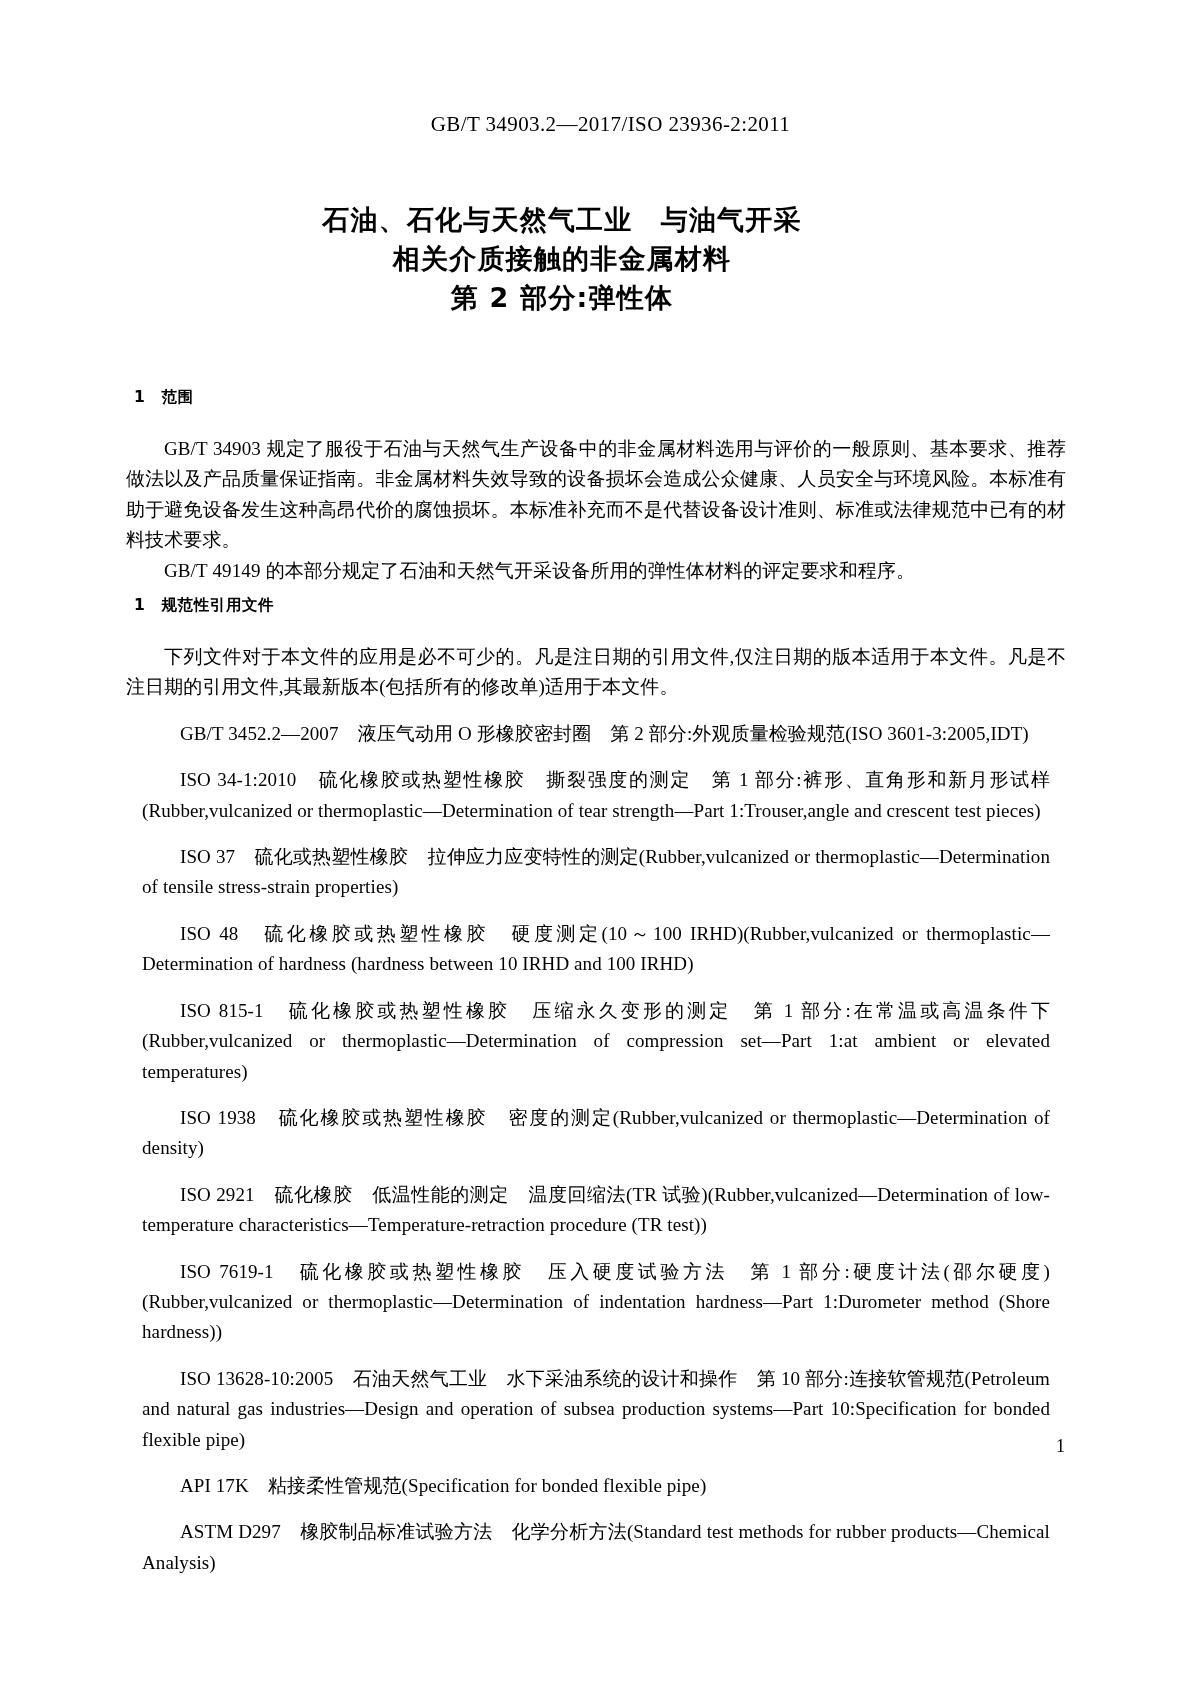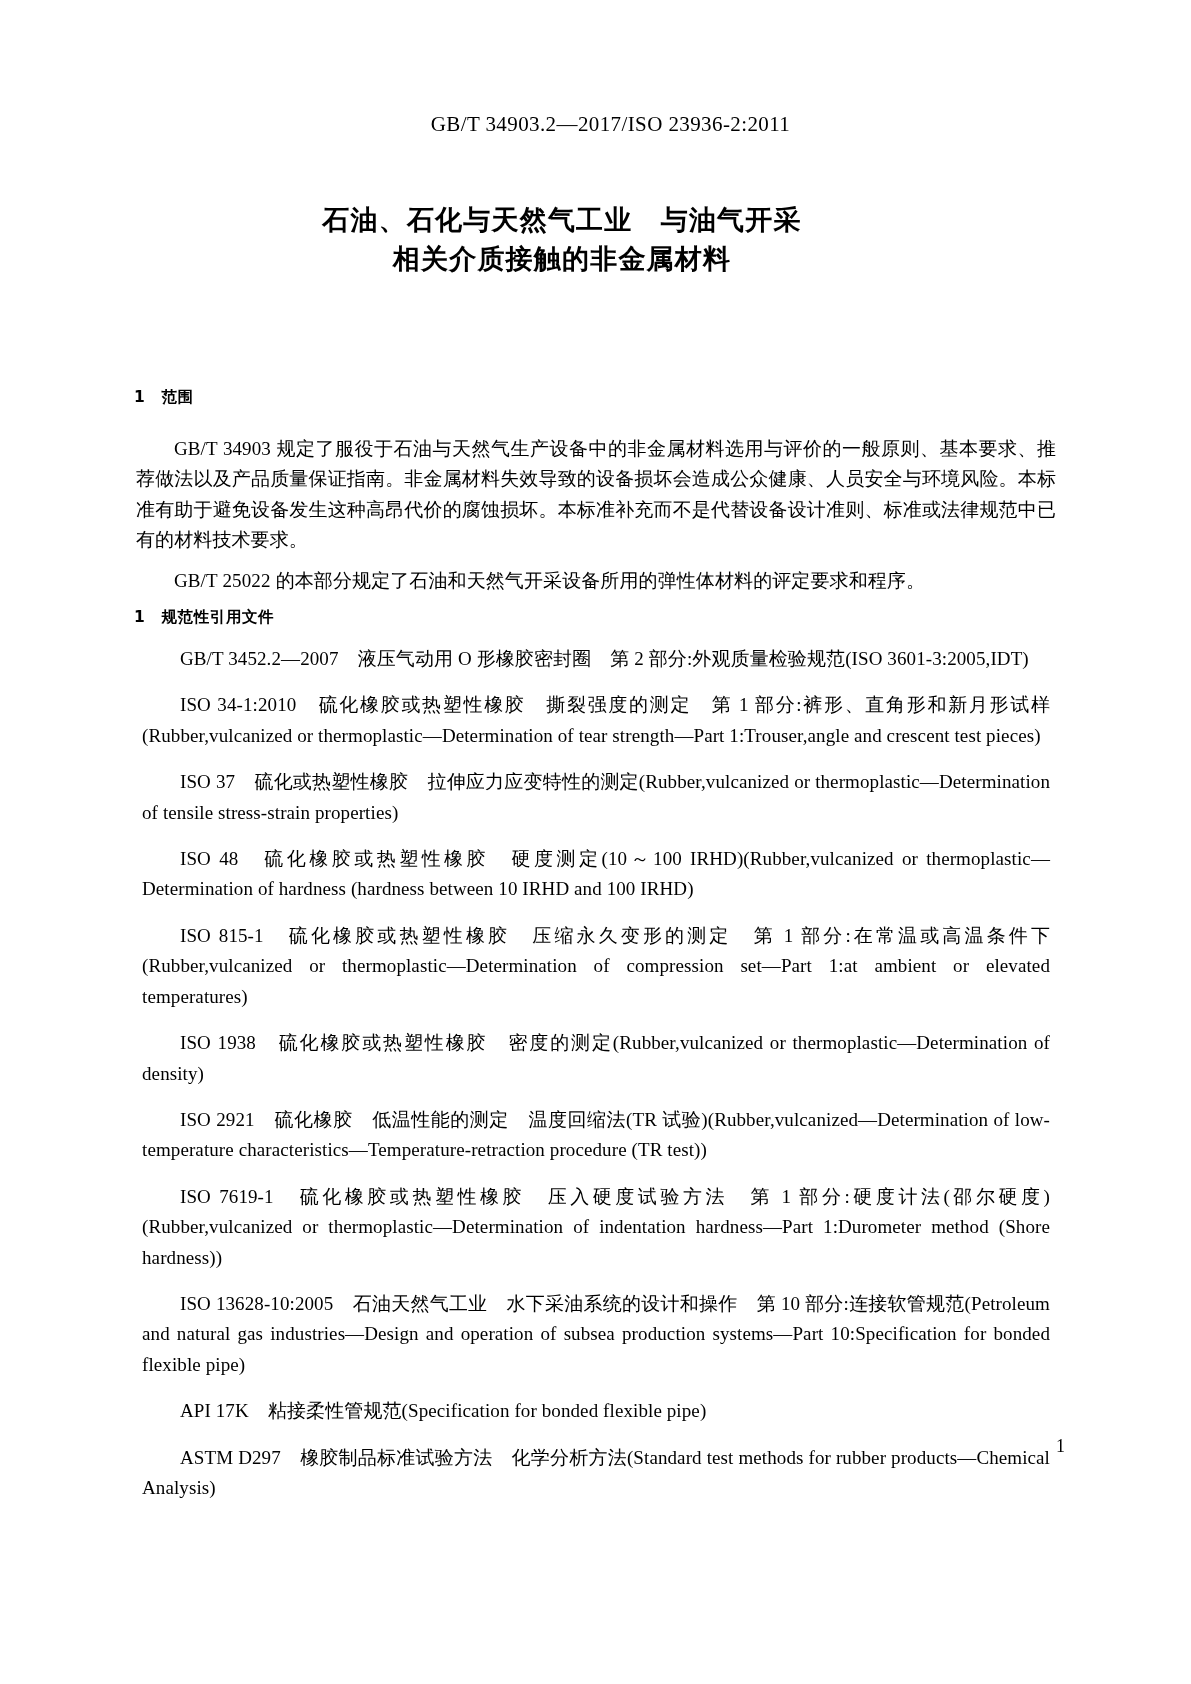--- a/index.html
+++ b/index.html
@@ -69,21 +69,21 @@
     margin: 8px;
     padding: 0;
     letter-spacing: 0.6px;
     white-space: pre;
     line-height: 22px;
   }
   .sec1-head { margin-top: 0px; }
   .sec2-head { margin-top: 40px; }
 
   p.body-para {
-    margin: 10px;
+    margin: 0;
     padding: 0;
     font-family: "Liberation Serif", "DejaVu Serif", serif;
     font-size: 19px;
     line-height: 30.4px;
     text-align: justify;
     text-justify: inter-character;
     text-indent: 38px;
     letter-spacing: 0.1px;
     word-spacing: 0.3px;
   }
@@ -114,32 +114,34 @@
 </head>
 <body>
 
 <div class="page">
 
   <div class="running-header">GB/T 34903.2—2017/ISO 23936-2:2011</div>
 
   <div class="title-block">
     <div class="title-line">石油、石化与天然气工业　与油气开采</div>
     <div class="title-line">相关介质接触的非金属材料</div>
+    <div class="title-line">第 2 部分:弹性体</div>
   </div>
 
   <div class="content">
 
     <h2 class="section-heading sec1-head">1　范围</h2>
 
     <p class="body-para first-of-section">GB/T 34903 规定了服役于石油与天然气生产设备中的非金属材料选用与评价的一般原则、基本要求、推荐做法以及产品质量保证指南。非金属材料失效导致的设备损坏会造成公众健康、人员安全与环境风险。本标准有助于避免设备发生这种高昂代价的腐蚀损坏。本标准补充而不是代替设备设计准则、标准或法律规范中已有的材料技术要求。</p>
 
-    <p class="body-para">GB/T 25022 的本部分规定了石油和天然气开采设备所用的弹性体材料的评定要求和程序。</p>
+    <p class="body-para">GB/T 49149 的本部分规定了石油和天然气开采设备所用的弹性体材料的评定要求和程序。</p>
 
     <h2 class="section-heading sec2-head">1　规范性引用文件</h2>
 
+    <p class="body-para first-of-section">下列文件对于本文件的应用是必不可少的。凡是注日期的引用文件,仅注日期的版本适用于本文件。凡是不注日期的引用文件,其最新版本(包括所有的修改单)适用于本文件。</p>
 
     <p class="ref-entry">GB/T 3452.2—2007　液压气动用 O 形橡胶密封圈　第 2 部分:外观质量检验规范(ISO 3601-3:2005,IDT)</p>
     <p class="ref-entry">ISO 34-1:2010　硫化橡胶或热塑性橡胶　撕裂强度的测定　第 1 部分:裤形、直角形和新月形试样 (Rubber,vulcanized or thermoplastic—Determination of tear strength—Part 1:Trouser,angle and crescent test pieces)</p>
     <p class="ref-entry">ISO 37　硫化或热塑性橡胶　拉伸应力应变特性的测定(Rubber,vulcanized or thermoplastic—Determination of tensile stress-strain properties)</p>
     <p class="ref-entry">ISO 48　硫化橡胶或热塑性橡胶　硬度测定(10～100 IRHD)(Rubber,vulcanized or thermoplastic—Determination of hardness (hardness between 10 IRHD and 100 IRHD)</p>
     <p class="ref-entry">ISO 815-1　硫化橡胶或热塑性橡胶　压缩永久变形的测定　第 1 部分:在常温或高温条件下(Rubber,vulcanized or thermoplastic—Determination of compression set—Part 1:at ambient or elevated temperatures)</p>
     <p class="ref-entry">ISO 1938　硫化橡胶或热塑性橡胶　密度的测定(Rubber,vulcanized or thermoplastic—Determination of density)</p>
     <p class="ref-entry">ISO 2921　硫化橡胶　低温性能的测定　温度回缩法(TR 试验)(Rubber,vulcanized—Determination of low-temperature characteristics—Temperature-retraction procedure (TR test))</p>
     <p class="ref-entry">ISO 7619-1　硫化橡胶或热塑性橡胶　压入硬度试验方法　第 1 部分:硬度计法(邵尔硬度)(Rubber,vulcanized or thermoplastic—Determination of indentation hardness—Part 1:Durometer method (Shore hardness))</p>
     <p class="ref-entry">ISO 13628-10:2005　石油天然气工业　水下采油系统的设计和操作　第 10 部分:连接软管规范(Petroleum and natural gas industries—Design and operation of subsea production systems—Part 10:Specification for bonded flexible pipe)</p>

